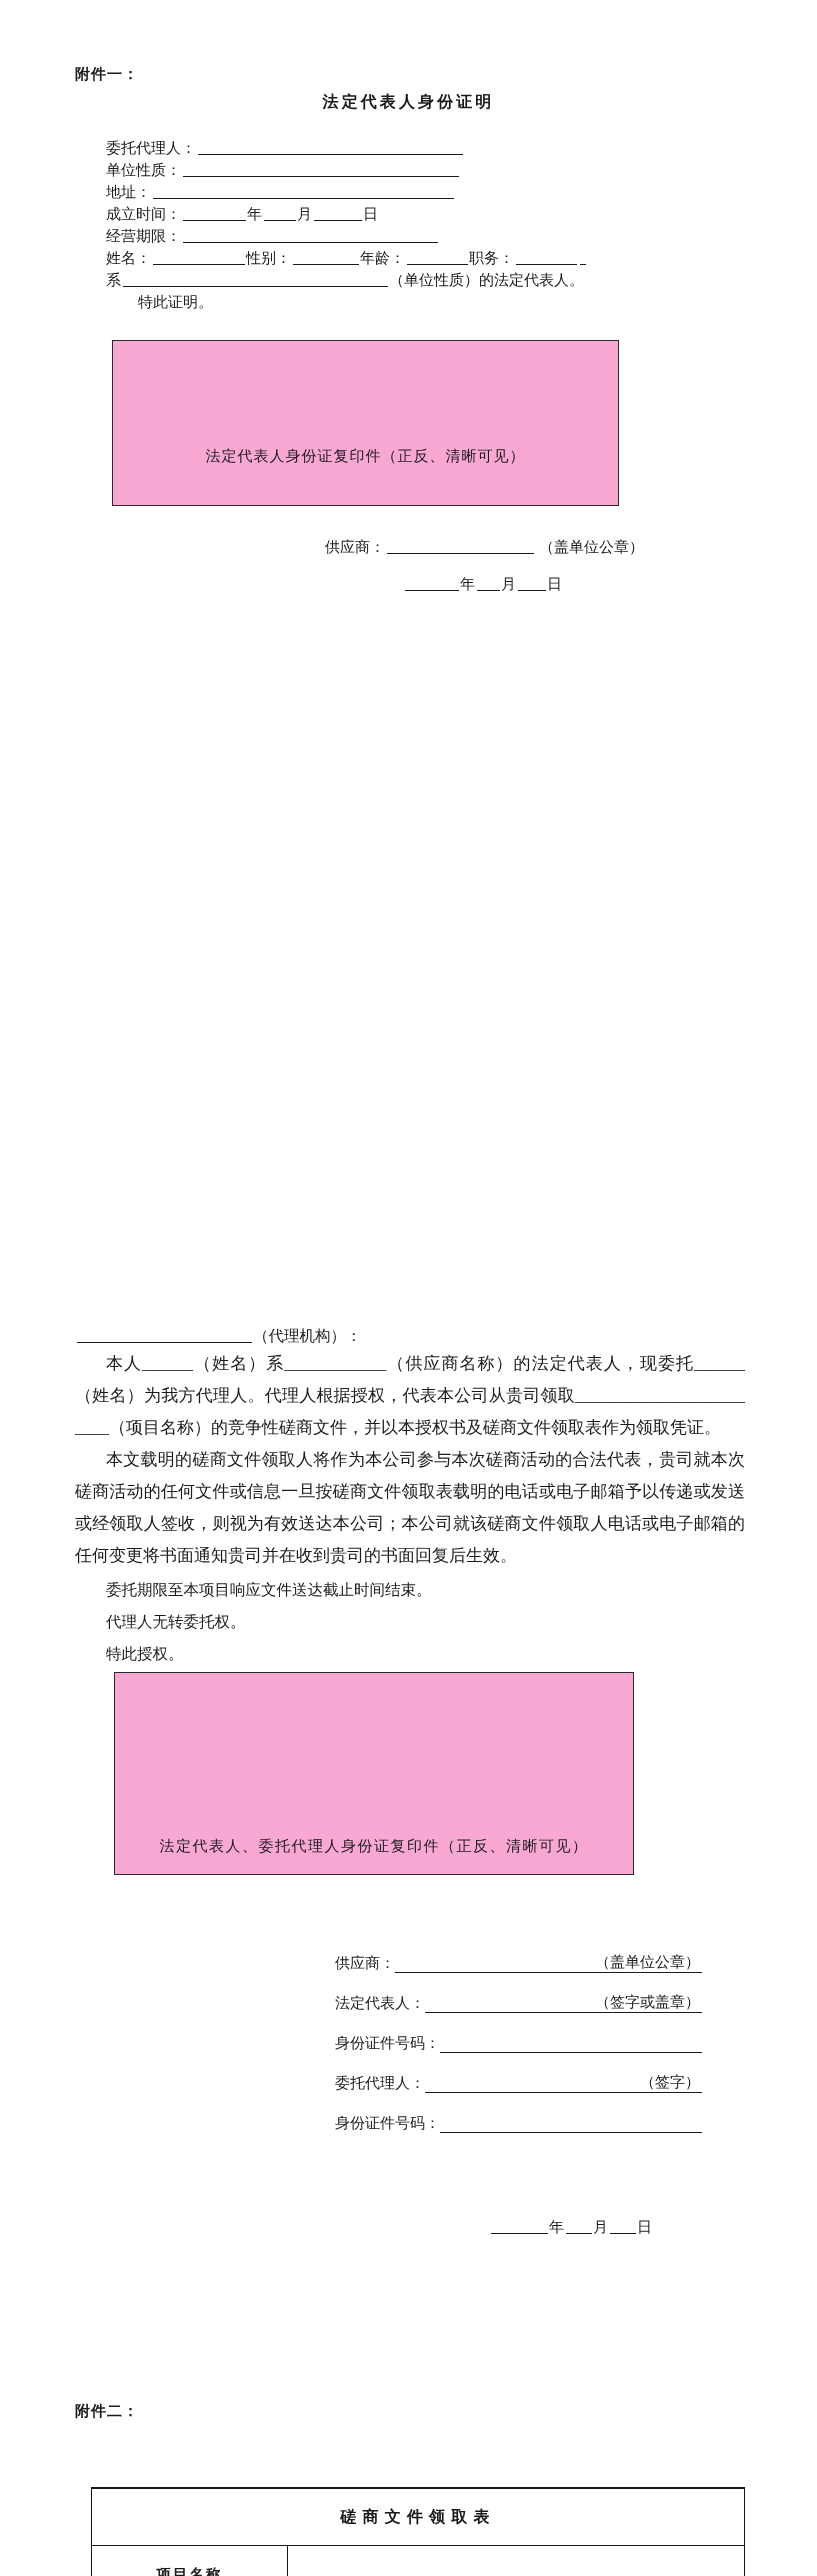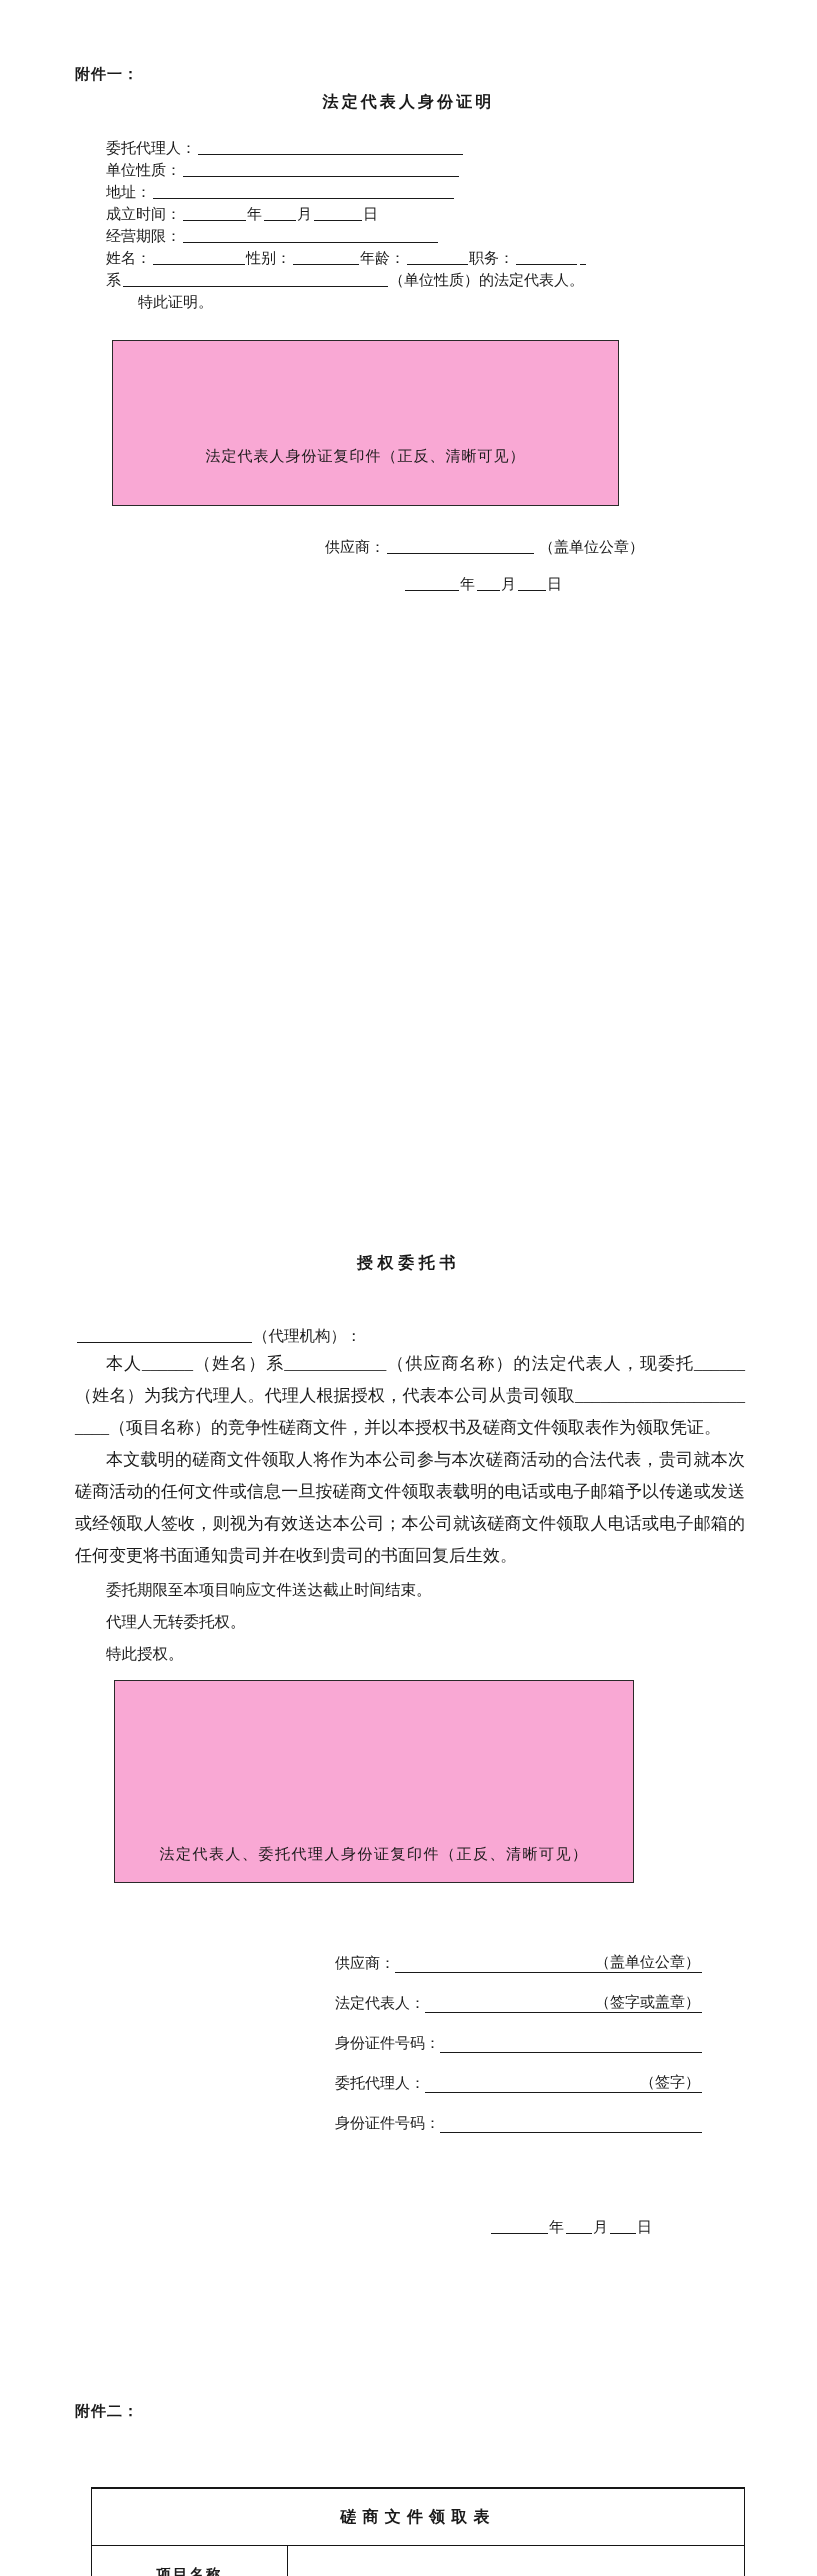--- a/index.html
+++ b/index.html
@@ -80,38 +80,37 @@
   </div>
 
   <div class="abs" style="left:325px;top:536px;white-space:nowrap;line-height:22px;">
     <span>供应商：</span><span class="bl" style="width:147px"></span><span style="margin-left:4.1px;">（盖单位公章）</span>
   </div>
 
   <div class="abs" style="left:403px;top:573px;white-space:nowrap;line-height:22px;">
     <span class="bl" style="width:54px"></span><span>年</span><span class="bl" style="width:23px"></span><span>月</span><span class="bl" style="width:28px"></span><span>日</span>
   </div>
 
-  <div class="abs w100 center title" style="top:1253px;letter-spacing:4.6px;">授权委托书</div>
 
   <div class="abs" style="left:75px;top:1324px;white-space:nowrap;line-height:24px;font-size:15.5px;">
     <span class="bl" style="width:175px"></span><span>（代理机构）：</span>
   </div>
 
   <div class="abs paras" style="left:75px;top:1348px;width:670px;">
     <p>本人______（姓名）系____________（供应商名称）的法定代表人，现委托______（姓名）为我方代理人。代理人根据授权，代表本公司从贵司领取________________________（项目名称）的竞争性磋商文件，并以本授权书及磋商文件领取表作为领取凭证。</p>
     <p>本文载明的磋商文件领取人将作为本公司参与本次磋商活动的合法代表，贵司就本次磋商活动的任何文件或信息一旦按磋商文件领取表载明的电话或电子邮箱予以传递或发送或经领取人签收，则视为有效送达本公司；本公司就该磋商文件领取人电话或电子邮箱的任何变更将书面通知贵司并在收到贵司的书面回复后生效。</p>
   </div>
 
   <div class="abs" style="left:75px;top:1574px;width:670px;">
     <div class="pline">委托期限至本项目响应文件送达截止时间结束。</div>
     <div class="pline">代理人无转委托权。</div>
     <div class="pline">特此授权。</div>
   </div>
 
-  <div class="idbox" style="left:114px;top:1672px;width:518px;height:201px;margin-top:8px;">
+  <div class="idbox" style="left:114px;top:1672px;width:518px;height:201px;">
     <div class="cap" style="padding-top:164px;letter-spacing:1.5px;">法定代表人、委托代理人身份证复印件（正反、清晰可见）</div>
   </div>
 
   <div class="abs" style="left:335px;top:1953px;">
     <div class="srow">
       <span class="slabel">供应商：</span>
       <span class="sline"><span>（盖单位公章）</span></span>
     </div>
     <div class="srow">
       <span class="slabel">法定代表人：</span>

